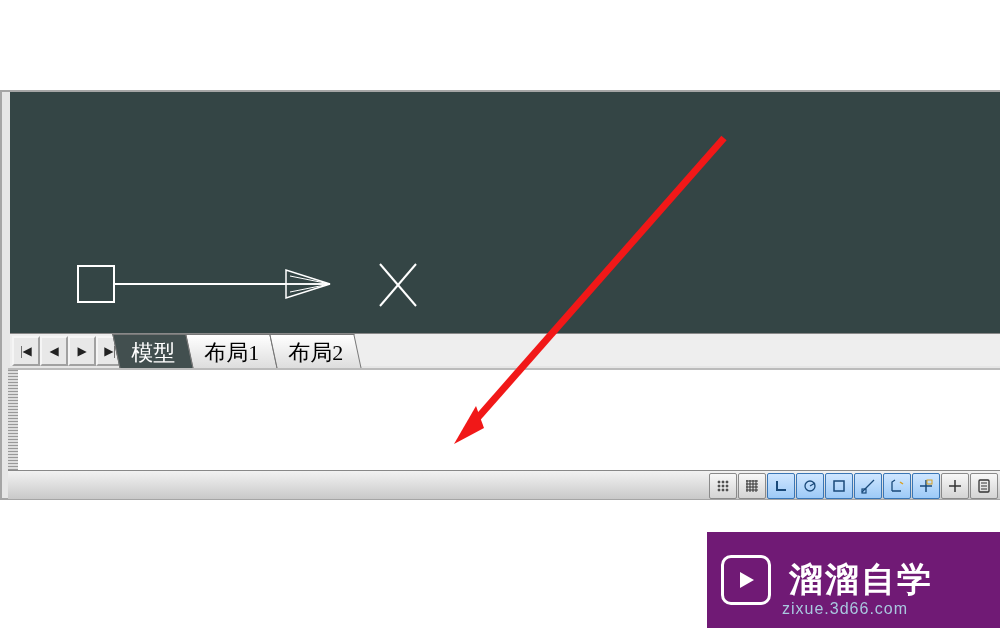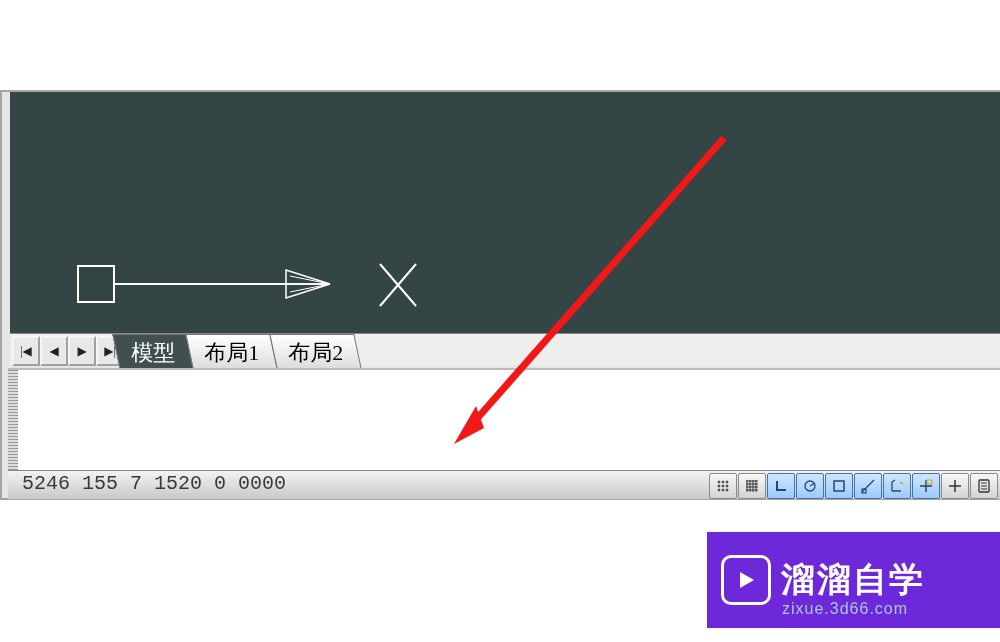--- a/index.html
+++ b/index.html
@@ -29,21 +29,21 @@
   .status{position:absolute;left:6px;top:378px;right:0;height:28px;background:linear-gradient(#f2f2f2,#c9c9c9);border-top:1px solid #888;font-size:20px;}
   .coords{position:absolute;left:14px;top:1px;color:#3a3a3a;font-family:"Courier New",monospace;}
   .statusbtns{position:absolute;right:4px;top:2px;display:flex;}
   .sbtn{width:26px;height:24px;background:linear-gradient(#f7f7f7,#d4d4d4);border:1px solid #8a8a8a;border-radius:2px;margin-left:1px;display:flex;align-items:center;justify-content:center;}
   .sbtn.on{background:linear-gradient(#cfe6ff,#9dcaf7);border-color:#3a76b5;}
 
   
   .arrow-svg{position:absolute;left:8px;top:98px;pointer-events:none;}
 
   
-  .wm{position:absolute;right:0;bottom:14px;width:293px;height:96px;background:#6d28d9;display:flex;align-items:center;color:#fff;}
+  .wm{position:absolute;right:0;bottom:14px;width:293px;height:96px;background:#701a75;display:flex;align-items:center;color:#fff;gap:8px;}
   .wm .play{width:44px;height:44px;border:3px solid #fff;border-radius:10px;margin:0 10px 0 14px;display:flex;align-items:center;justify-content:center;}
   .wm .play svg{display:block;}
   .wm .big{font-size:34px;font-weight:bold;letter-spacing:2px;font-family:"Microsoft YaHei",sans-serif;}
   .wm .url{position:absolute;left:75px;bottom:10px;font-size:16px;color:#a9c8df;font-family:Arial,sans-serif;letter-spacing:1px;}
 </style>
 </head>
 <body>
 
 <div class="outer-frame">
 
@@ -87,21 +87,20 @@
   </div>
 
   <div class="cmd">
     <div class="grip"></div>
     <div class="cmd-line2">
       <span class="redbox">S</span>
     </div>
   </div>
 
   <div class="status">
-    <div class="coords">5246 155     7 1520    0 0000</div>
     <div class="statusbtns">
       <div class="sbtn">
           <svg width="16" height="16">
             <g stroke="#666" stroke-width="0.6">
               <line x1="2" y1="4" x2="14" y2="4"></line>
               <line x1="2" y1="8" x2="14" y2="8"></line>
               <line x1="2" y1="12" x2="14" y2="12"></line>
               <line x1="4" y1="2" x2="4" y2="14"></line>
               <line x1="8" y1="2" x2="8" y2="14"></line>
               <line x1="12" y1="2" x2="12" y2="14"></line>

